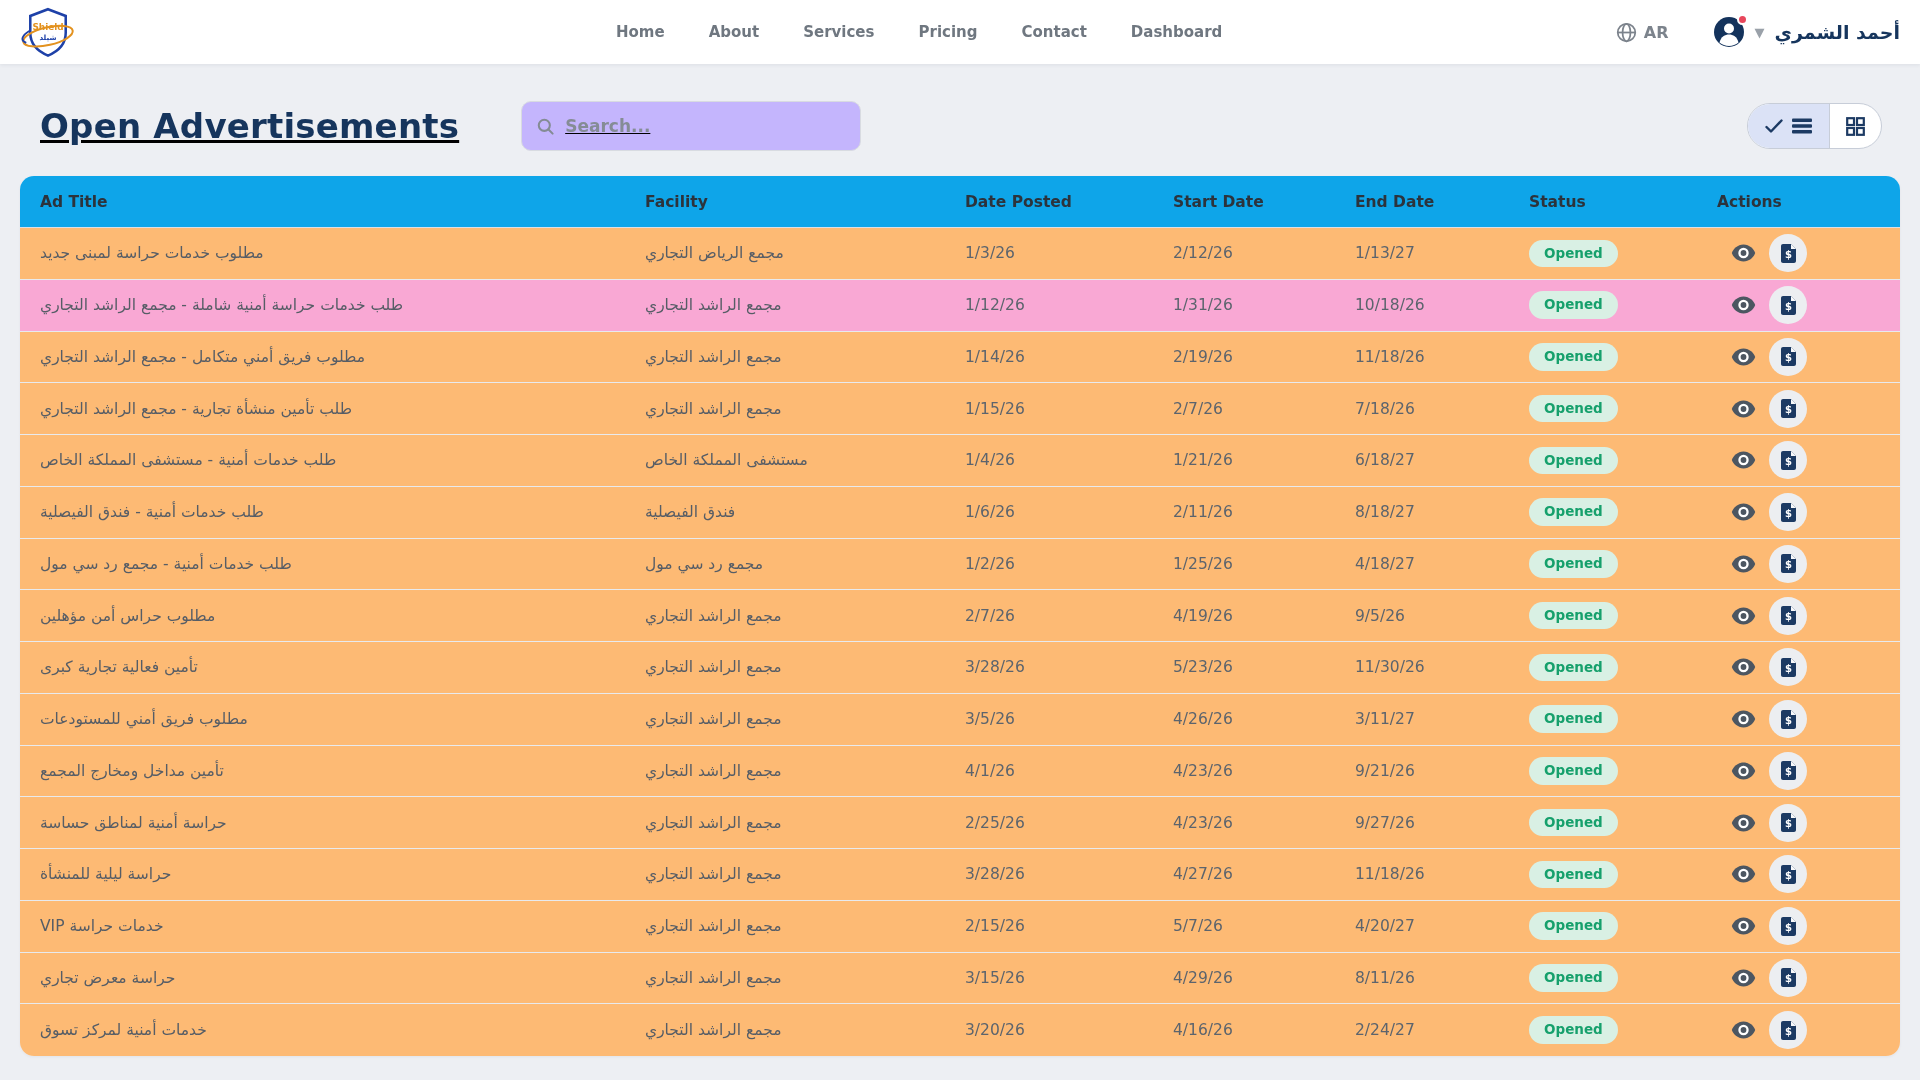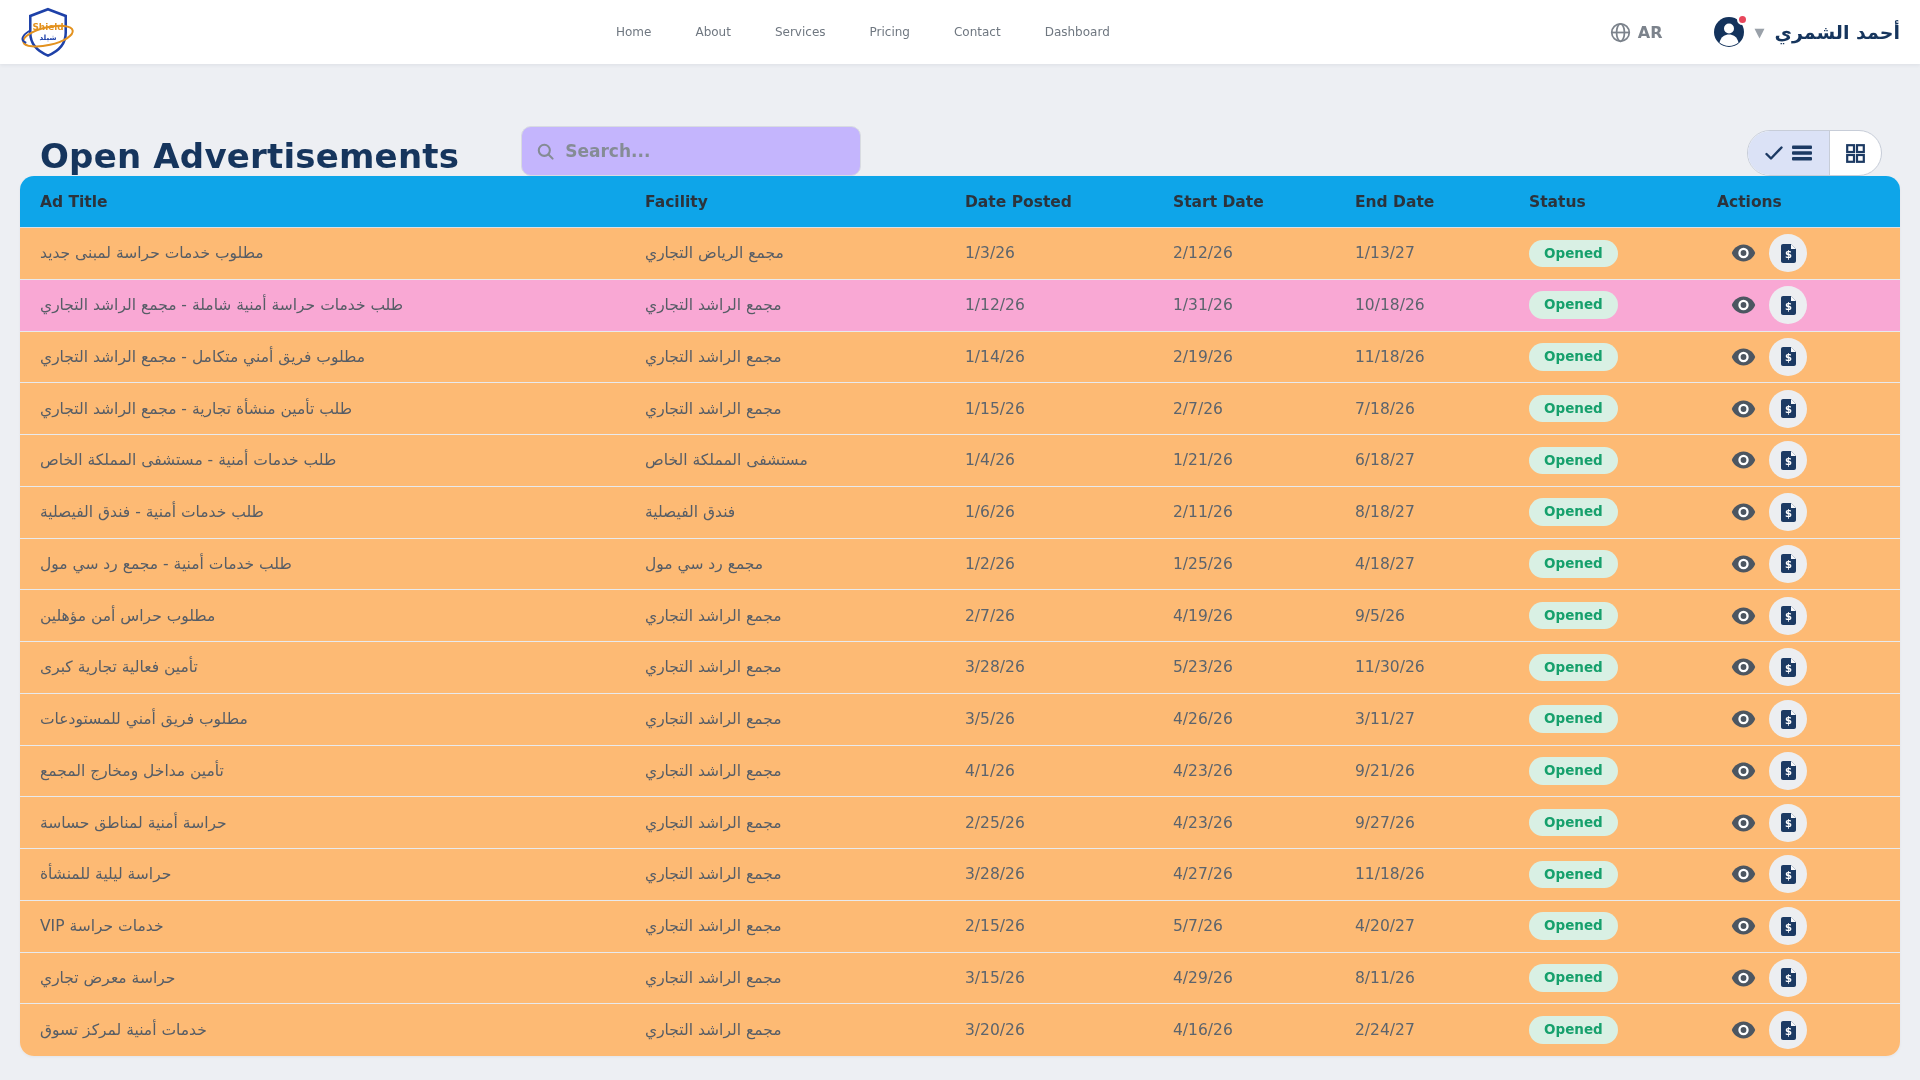--- a/index.html
+++ b/index.html
@@ -6,33 +6,33 @@
   html,body { width:1920px; height:1080px; overflow:hidden; }
   body { background:#edeff3; font-family:"DejaVu Sans", sans-serif; }
 
   
   .navbar {
     height:64px; background:#ffffff; display:flex; align-items:center;
     padding:0 20px; box-shadow:0 1px 4px rgba(20,40,70,.08); position:relative; z-index:5;
   }
   .logo { width:56px; height:56px; display:flex; align-items:center; justify-content:center; cursor:pointer; }
   .nav-links { display:flex; gap:44px; margin-left:540px; }
-  .nav-link { font-size:12px; font-weight:normal; color:#6f7780; text-decoration:none; cursor:pointer; }
-  .nav-right { margin-left:auto; display:flex; align-items:center; gap:20px; }
+  .nav-link { font-size:15px; font-weight:bold; color:#6f7780; text-decoration:none; cursor:pointer; }
+  .nav-right { margin-left:auto; display:flex; align-items:center; gap:14px; }
   .lang-switch { display:flex; align-items:center; gap:7px; cursor:pointer; margin-right:30px; }
   .lang-label { font-size:16px; font-weight:bold; color:#7c838c; }
   .user-chip { display:flex; align-items:center; gap:10px; cursor:pointer; }
   .avatar-wrap { position:relative; width:32px; height:32px; }
   .notif-dot { position:absolute; top:-2px; right:-3px; width:11px; height:11px; border-radius:50%;
     background:#e8475c; border:2px solid #ffffff; }
   .caret { font-size:13px; color:#9aa1a9; }
   .user-name { font-size:19px; font-weight:bold; color:#16355d; direction:rtl; }
 
   
-  .page-head { height:112px; display:flex; align-items:flex-end; padding:12px 38px 0 40px; }
+  .page-head { height:112px; display:flex; align-items:center; padding:12px 38px 0 40px;text-decoration:underline; }
   .page-title { font-size:34px; font-weight:800; color:#16355d; letter-spacing:.2px; }
   .search-box { margin-left:62px; width:340px; height:50px; background:#c4b5fd; border:1px solid #d8dbe1;
     border-radius:10px; display:flex; align-items:center; padding:0 14px; gap:10px; }
   .search-box input { border:none; outline:none; flex:1; font-size:17px; font-weight:bold; color:#3c434b;
     font-family:"DejaVu Sans", sans-serif; background:transparent; }
   .search-box input::placeholder { color:#858c95; }
   .view-toggle { margin-left:auto; display:flex; height:46px; border:1px solid #c7cdd8; border-radius:23px;
     overflow:hidden; background:#ffffff; }
   .seg { display:flex; align-items:center; justify-content:center; gap:9px; padding:0 16px; cursor:pointer; }
   .seg.active { background:#dbe2f6; border-right:1px solid #c7cdd8; padding:0 17px; }

